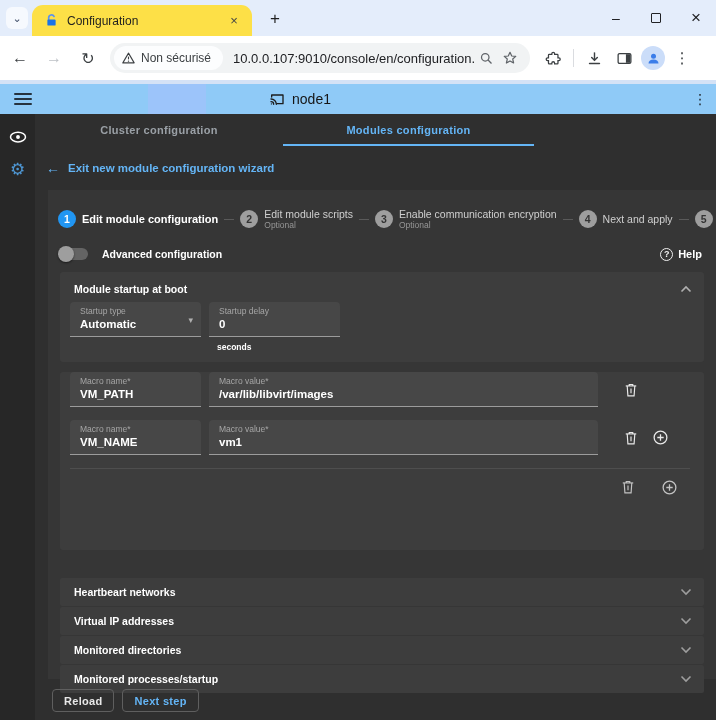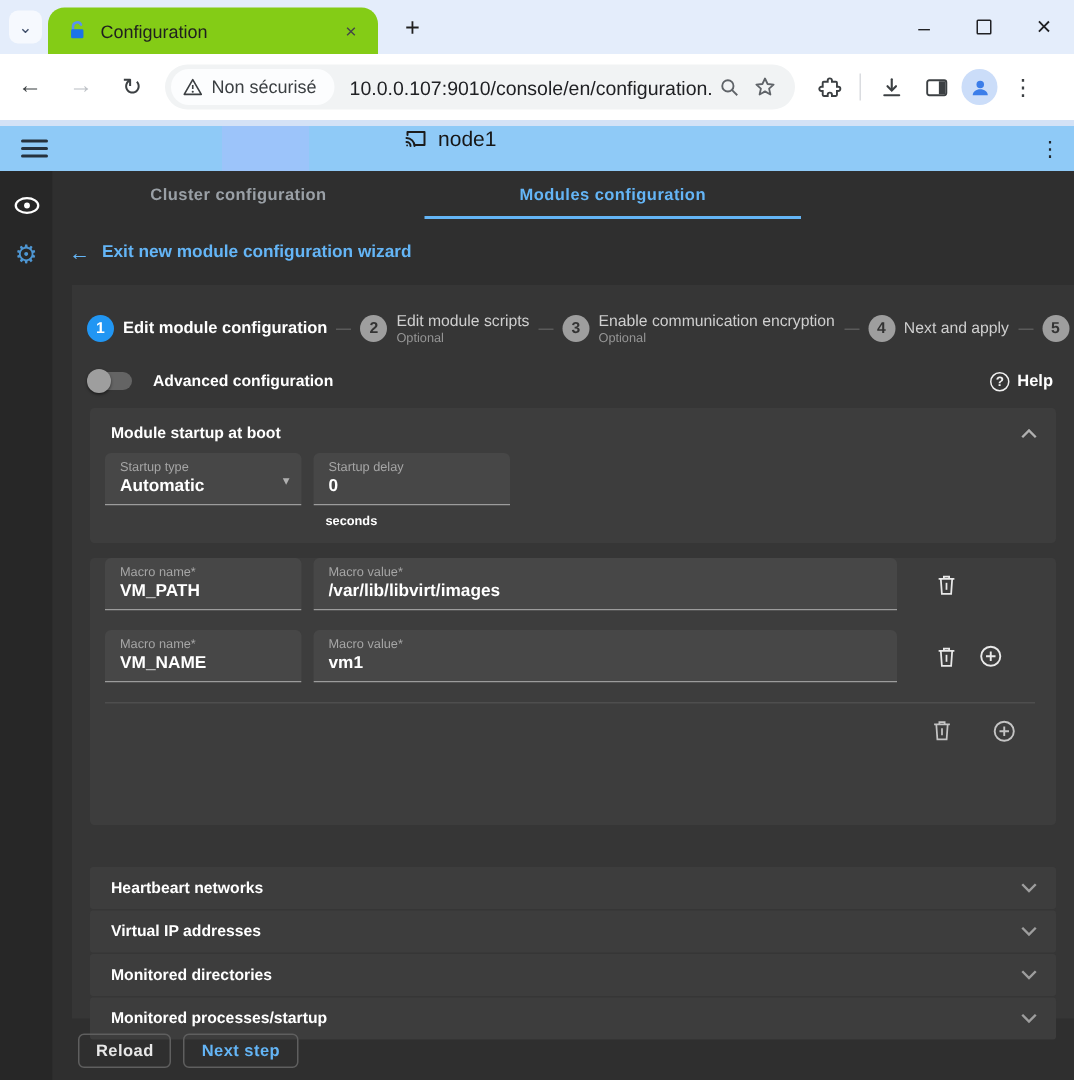--- a/index.html
+++ b/index.html
@@ -3,21 +3,21 @@
 <meta charset="utf-8">
 <style>
   * { box-sizing: border-box; margin: 0; padding: 0; }
   html,body { font-family: "Liberation Sans", sans-serif; }
   body { background:#555; }
   .window { position:relative; width:716px; height:720px; overflow:hidden; background:#2f2f2f; }
 
   
   .titlebar { position:absolute; left:0; top:0; width:716px; height:36px; background:#e4edfb; display:flex; align-items:center; }
   .tabsearch-btn { width:22px; height:22px; margin-left:6px; border-radius:6px; background:#f6f9fe; color:#42506b; font-size:11px; display:flex; align-items:center; justify-content:center; }
-  .tab { position:absolute; left:32px; top:5px; width:220px; height:31px; background:#84cc16; border-radius:11px 11px 0 0; display:flex; align-items:center; padding:0 10px 0 12px; }
+  .tab { position:absolute; left:32px; top:5px; width:220px; height:31px; background:#fde047; border-radius:11px 11px 0 0; display:flex; align-items:center; padding:0 10px 0 12px; }
   .tab-title { flex:1; font-size:12px; color:#1f1f1f; margin-left:8px; white-space:nowrap; overflow:hidden; }
   .tab-close { color:#444746; font-size:13px; width:16px; text-align:center; }
   .newtab { position:absolute; left:262px; top:6px; width:26px; height:26px; color:#1f1f1f; font-size:17px; display:flex; align-items:center; justify-content:center; }
   .wincontrols { position:absolute; right:0; top:0; height:36px; display:flex; }
   .winbtn { width:40px; height:36px; display:flex; align-items:center; justify-content:center; color:#202124; font-size:14px; }
   .maxbox { width:10px; height:10px; border:1.5px solid #202124; border-radius:1px; }
 
   .toolbar { position:absolute; left:0; top:36px; width:716px; height:44px; background:#ffffff; display:flex; align-items:center; }
   .navbtn { width:28px; height:28px; display:flex; align-items:center; justify-content:center; font-size:16px; color:#3c4043; margin-left:6px; }
   .navbtn.disabled { color:#bdc1c6; }
@@ -31,21 +31,21 @@
   .vdivider { width:1px; height:18px; background:#dadce0; margin:0 3px; }
   .avatar { width:24px; height:24px; border-radius:50%; background:#cbddf9; display:flex; align-items:center; justify-content:center; }
   .kebab { font-size:15px; color:#3c4043; }
   .toolbar-band { position:absolute; left:0; top:80px; width:716px; height:4px; background:#d4e2f6; }
 
   
   .appheader { position:absolute; left:0; top:84px; width:716px; height:30px; background:#8fcaf7; }
   .header-highlight { position:absolute; left:148px; top:0; width:58px; height:30px; background:#9cc4fa; }
   .hamburger { position:absolute; left:14px; top:9px; width:18px; display:flex; flex-direction:column; gap:3px; }
   .hamburger div { height:2px; background:#26323e; border-radius:1px; }
-  .node-title { position:absolute; left:0; top:0; width:600px; height:30px; display:flex; align-items:flex-start; justify-content:center; gap:7px; color:#161616; font-size:14px; }
+  .node-title { position:absolute; left:0; top:0; width:600px; height:30px; display:flex; align-items:center; justify-content:center; gap:7px; color:#161616; font-size:14px; }
   .header-kebab { position:absolute; right:8px; top:0; height:30px; display:flex; align-items:center; color:#20262c; font-size:14px; width:16px; justify-content:center; }
 
   
   .content { position:absolute; left:0; top:114px; width:716px; height:606px; display:flex; }
   .rail { width:35px; background:#272727; display:flex; flex-direction:column; align-items:center; padding-top:16px; gap:17px; }
   .gear-glyph { color:#4e96d2; font-size:17px; line-height:17px; }
   .main { width:681px; background:#2f2f2f; }
 
   .apptabs { height:32px; display:flex; }
   .apptab { width:248px; display:flex; align-items:center; justify-content:center; font-size:11px; font-weight:bold; letter-spacing:.3px; color:#9aa0a6; position:relative; }

